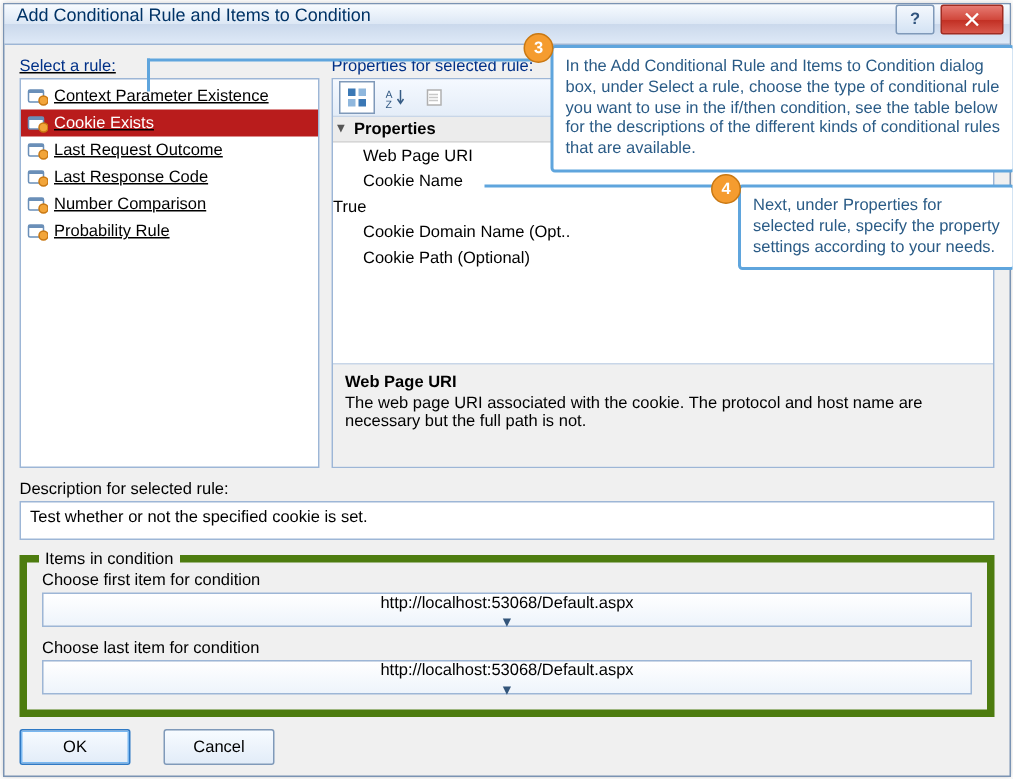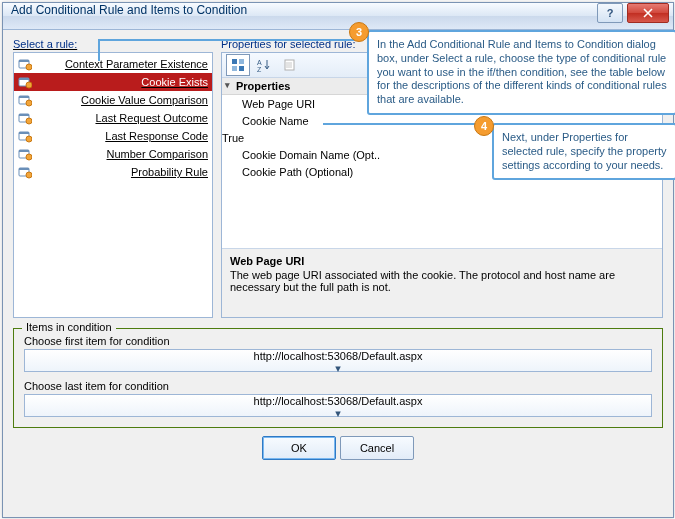--- a/index.html
+++ b/index.html
@@ -82,21 +82,20 @@
   overflow: auto;
   padding: 2px 0;
 }
 .list-item {
   display: flex;
   align-items: center;
   gap: 4px;
   padding: 1px 4px;
   height: 16px;
   color: #000;
-  justify-content: space-between;
 }
 .list-item .ricon {
   width: 14px; height: 14px;
   display:flex; align-items:center; justify-content:center;
 }
 .list-item.selected {
   background: #b91c1c;
   color: #fff;
 }
 .propbox {
@@ -163,21 +162,21 @@
   margin-top: 8px;
 }
 .descbox .desc-inner {
   border: 1px solid #9db6d6;
   background:#fff;
   padding: 4px 6px;
   height: 16px;
 }
 .itemsgroup {
   margin-top: 10px;
-  border: 1px solid #4d7c0f;
+  border: 5px solid #4d7c0f;
   padding: 6px 10px 10px 10px;
   position: relative;
 }
 .itemsgroup > .legend {
   position: absolute;
   top: -8px;
   left: 8px;
   background: #f0f0f0;
   padding: 0 4px;
 }
@@ -192,22 +191,22 @@
   margin-bottom:8px;
   flex-direction:column;
 }
 .combo .ctext { flex:1; }
 .combo .carrow {
   width:16px; display:flex; justify-content:center; color:#33557a;
 }
 .btnrow {
   margin-top: 8px;
   display:flex;
-  justify-content:center;
-  gap: 4px;
+  justify-content:flex-start;
+  gap: 22px;
   padding-bottom: 8px;
 }
 .btn {
   min-width: 72px;
   height: 22px;
   border: 1px solid #7f99b9;
   border-radius: 2px;
   background: linear-gradient(#f7fbff,#e2ecf8);
   display:flex; align-items:center; justify-content:center;
   font-size:11px;
@@ -278,30 +277,20 @@
             </div>
             <div class="list-item selected">
               <span class="ricon">
                 <svg class="ruleicon-svg" viewBox="0 0 14 14">
                   <rect x="1" y="3" width="10" height="8" rx="1" fill="#fff" stroke="#6a8fb8"></rect>
                   <rect x="1" y="3" width="10" height="2" fill="#6a8fb8"></rect>
                   <circle cx="11" cy="10" r="3" fill="#f2a53a" stroke="#c97812"></circle>
                 </svg>
               </span>
               <span>Cookie Exists</span>
-            </div>
-            <div class="list-item">
-              <span class="ricon">
-                <svg class="ruleicon-svg" viewBox="0 0 14 14">
-                  <rect x="1" y="3" width="10" height="8" rx="1" fill="#fff" stroke="#6a8fb8"></rect>
-                  <rect x="1" y="3" width="10" height="2" fill="#6a8fb8"></rect>
-                  <circle cx="11" cy="10" r="3" fill="#f2a53a" stroke="#c97812"></circle>
-                </svg>
-              </span>
-              <span>Cookie Value Comparison</span>
             </div>
             <div class="list-item">
               <span class="ricon">
                 <svg class="ruleicon-svg" viewBox="0 0 14 14">
                   <rect x="1" y="3" width="10" height="8" rx="1" fill="#fff" stroke="#6a8fb8"></rect>
                   <rect x="1" y="3" width="10" height="2" fill="#6a8fb8"></rect>
                   <circle cx="11" cy="10" r="3" fill="#f2a53a" stroke="#c97812"></circle>
                 </svg>
               </span>
               <span>Last Request Outcome</span>
@@ -391,20 +380,24 @@
               </div>
           </div>
           <div class="prop-help">
             <div class="prop-help-title">Web Page URI</div>
             <div>The web page URI associated with the cookie. The protocol and host name are necessary but the full path is not.</div>
           </div>
         </div>
       </div>
     </div>
 
+    <div class="descbox">
+      <div class="fieldlabel" style="color:#000">Description for selected rule:</div>
+      <div class="desc-inner">Test whether or not the specified cookie is set.</div>
+    </div>
 
     <div class="itemsgroup">
       <div class="legend">Items in condition</div>
       <div>Choose first item for condition</div>
       <div class="combo">
         <div class="ctext">http://localhost:53068/Default.aspx</div>
         <div class="carrow">▾</div>
       </div>
       <div>Choose last item for condition</div>
       <div class="combo" style="margin-bottom:0">

